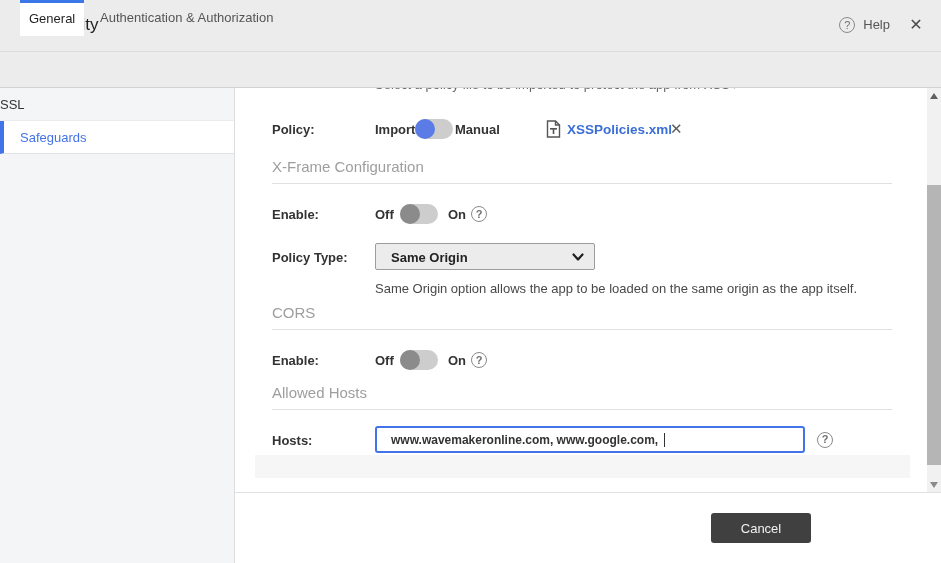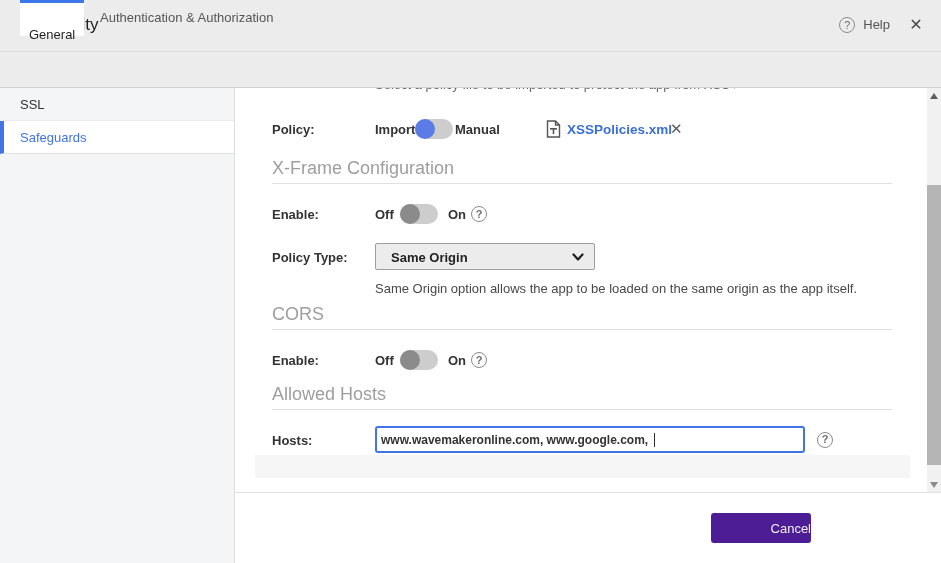--- a/index.html
+++ b/index.html
@@ -20,40 +20,40 @@
   .close-btn { position:absolute; right:16px; top:16px; width:18px; height:18px;
                color:#4a4a4a; font-size:16px; line-height:18px; text-align:center; cursor:pointer; }
   .close-btn::before { content:"\2715"; }
 
   
   .tabbar { position:absolute; left:0; top:52px; width:941px; height:35px; background:#ececec; }
   .tabbar-border { position:absolute; left:0; top:87px; width:941px; height:1px; background:#d2d2d2; z-index:1; }
   .tab { position:absolute; top:0; height:35px; line-height:35px; font-size:13px; color:#555;
          padding:0 14px; cursor:pointer; }
   .tab.active { left:20px; height:36px; background:#fff; border-top:3px solid #3c77e8;
-                line-height:32px; color:#1f1f1f; z-index:2; padding:16px 9px; }
+                line-height:32px; color:#1f1f1f; z-index:2; padding:0 9px; }
   .tab.inactive { left:86px; }
 
   
   .sidebar { position:absolute; left:0; top:88px; width:235px; height:475px;
              background:#f4f5f6; border-right:1px solid #ddd; }
-  .side-item { height:33px; line-height:33px; padding-left:20px; font-size:13px; color:#333;
+  .side-item { height:33px; line-height:33px; font-size:13px; color:#333;
                border-bottom:1px solid #ebebeb; cursor:pointer; }
   .side-item.active { background:#fff; color:#4273e8; border-left:4px solid #4273e8;
                       padding-left:16px; border-bottom:1px solid #e2e2e2; }
 
   
   .panel { position:absolute; left:255px; top:88px; width:655px; height:390px;
            background:#fff; border-bottom:1px solid #dcdcdc; }
   .sliver { position:absolute; left:120px; top:0; width:360px; height:4px; overflow:hidden; }
   .sliver span { display:block; margin-top:-11px; font-size:13px; color:#666; white-space:nowrap; }
   .row { position:absolute; left:0; width:655px; height:28px;font-weight:bold; }
   .flabel { position:absolute; left:17px; top:50%; transform:translateY(-50%); font-size:13px; color:#333; }
   .opt-label { position:absolute; top:50%; transform:translateY(-50%); font-size:13px; color:#333; }
-  .sec-title { position:absolute; left:17px; font-size:18px; color:#9e9e9e; }
+  .sec-title { position:absolute; left:17px; font-size:15px; color:#9e9e9e; }
   .hr { position:absolute; left:17px; width:620px; height:1px; background:#e0e0e0; }
 
   
   .toggle { position:absolute; top:50%; transform:translateY(-50%); width:38px; height:20px;
             border-radius:10px; background:#cdcdcd; cursor:pointer; }
   .toggle .knob { position:absolute; left:0; top:0; width:20px; height:20px; border-radius:50%; }
   .knob.blue { background:#5b7ce6; }
   .knob.gray { background:#8b8b8b; }
 
   .q-inline { position:absolute; top:50%; transform:translateY(-50%); cursor:pointer; }
@@ -71,40 +71,40 @@
             border:1px solid #9d9d9d; border-radius:2px; cursor:pointer; }
   .select .sel-text { position:absolute; left:15px; top:50%; transform:translateY(-50%);
                       font-size:13px; color:#222; }
   .select svg { position:absolute; right:10px; top:8px; }
 
   .helper { position:absolute; left:120px; font-size:13px; color:#484848; }
 
   
   .textbox { position:absolute; left:120px; width:430px; height:27px; background:#fff;
              border:2px solid #4273e8; border-radius:3px; display:flex; align-items:center;
-             padding-left:4px; overflow:hidden; }
+             padding-left:14px; overflow:hidden; }
   .textbox .tval { font-size:12px; color:#333; white-space:pre; }
   .caret { display:inline-block; width:1px; height:14px; background:#333; margin-left:2px; }
 
   .gray-strip { position:absolute; left:0; top:367px; width:655px; height:23px; background:#f6f6f6; }
 
   
   .scrollbar { position:absolute; left:927px; top:88px; width:14px; height:405px; background:#f1f1f1; }
   .sb-up, .sb-down { position:absolute; left:3px; width:0; height:0; cursor:pointer; }
   .sb-up { top:5px; border-left:4px solid transparent; border-right:4px solid transparent;
            border-bottom:6px solid #5f5f5f; }
   .sb-down { bottom:5px; border-left:4px solid transparent; border-right:4px solid transparent;
              border-top:6px solid #8a8a8a; }
   .sb-thumb { position:absolute; left:0; top:97px; width:14px; height:280px; background:#b5b5b5; cursor:pointer; }
 
   
   .footer-divider { position:absolute; left:235px; top:492px; width:706px; height:1px; background:#dee2e5; }
   .btn { position:absolute; top:513px; height:30px; border:none; border-radius:3px;
          font-size:13px; font-family:inherit; cursor:pointer; }
-  .btn-cancel { left:711px; width:100px; background:#4c1d95; color:#f1f1f1;text-align:right; }
+  .btn-cancel { left:711px; width:100px; background:#404040; color:#f1f1f1; }
   .btn-save { left:823px; width:110px; background:#4472f2; color:#fff; }
 </style>
 </head>
 <body>
 
 <div class="screen">
 
   <div class="header">
     <div class="title">Security</div>
     <div class="help-group">

